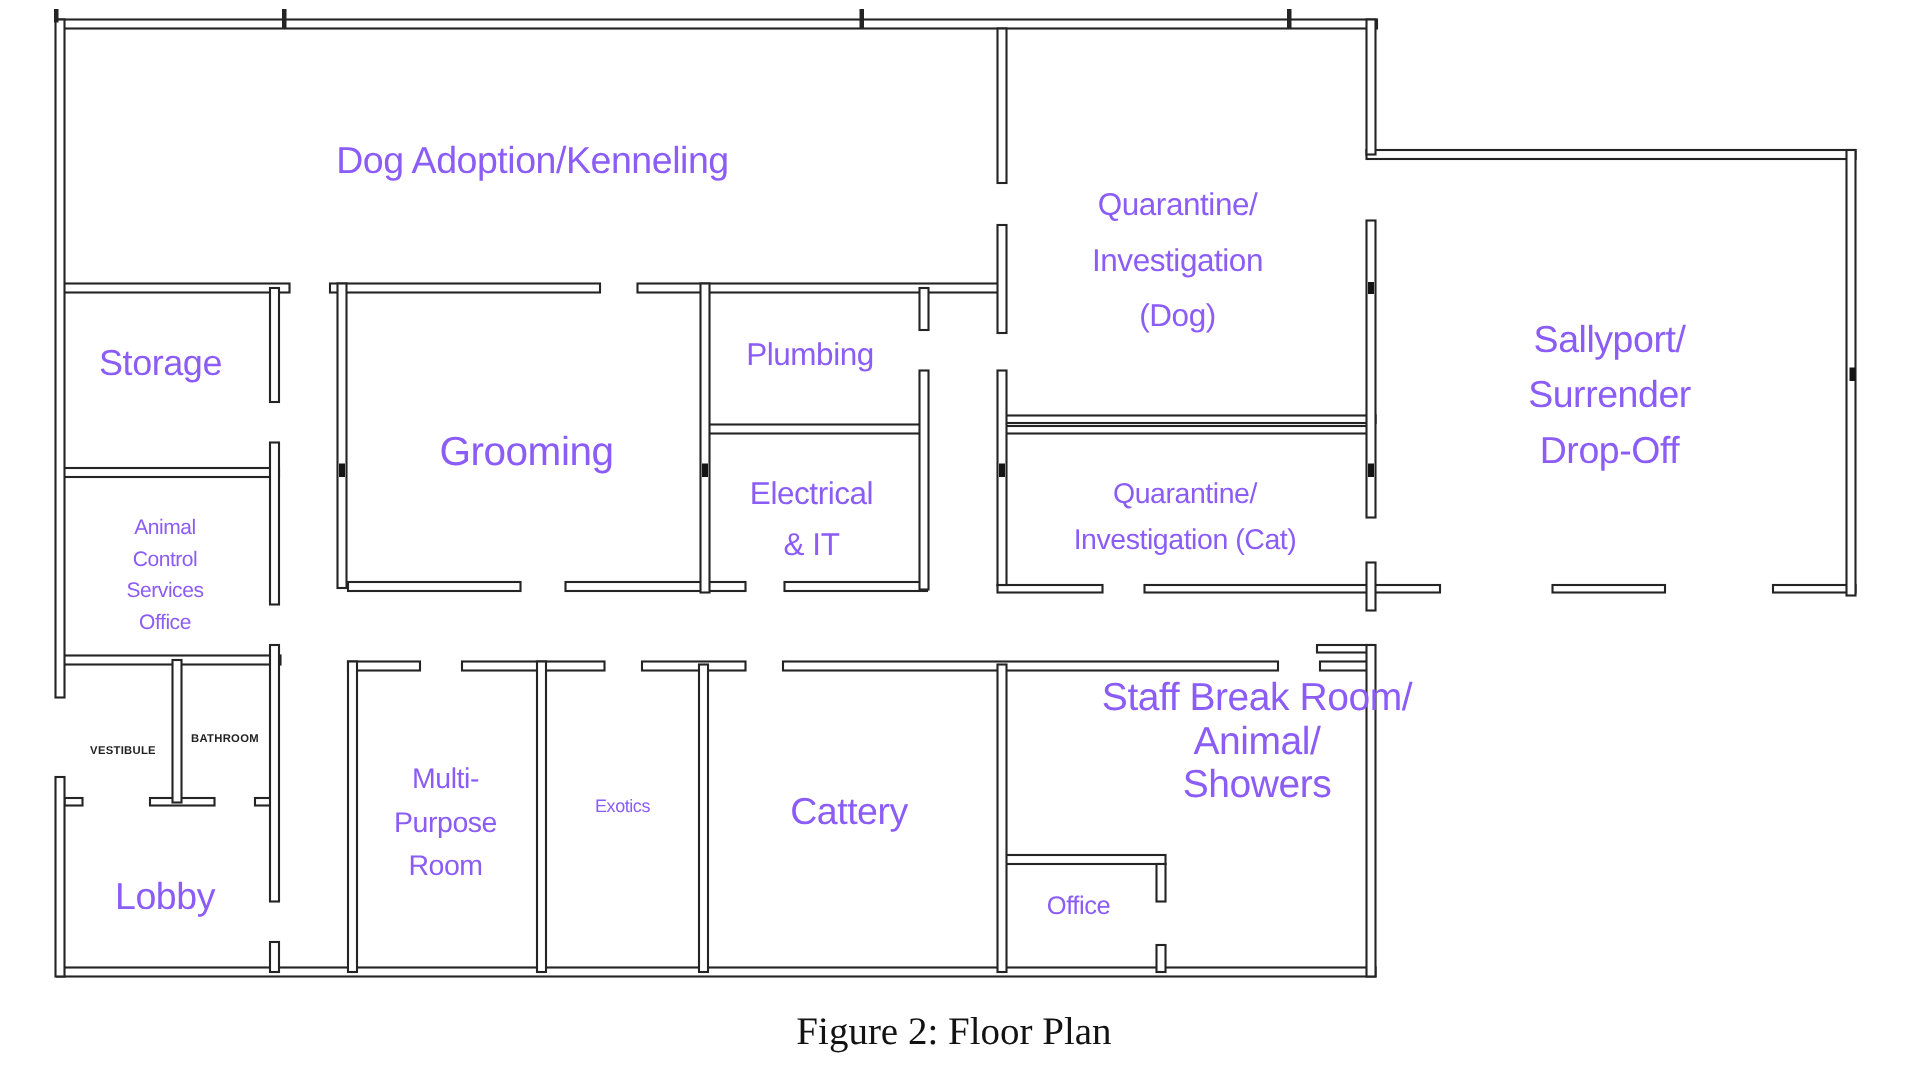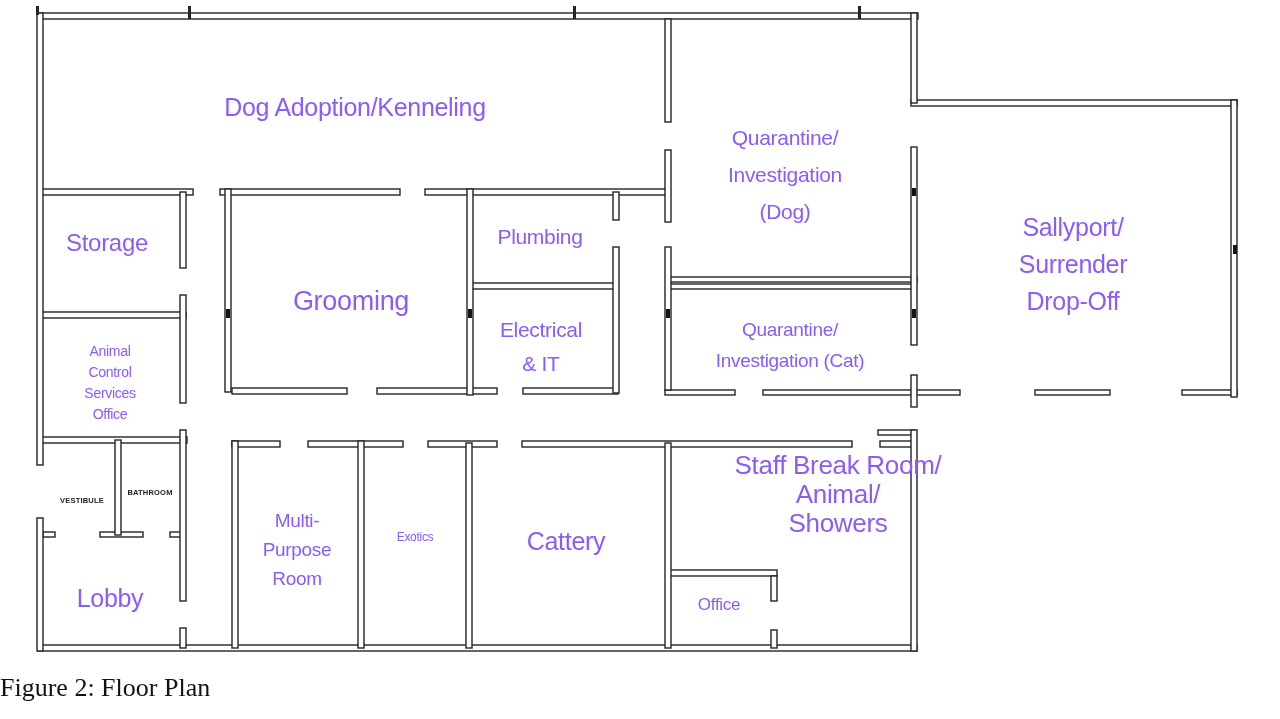--- a/index.html
+++ b/index.html
@@ -23,20 +23,21 @@
     letter-spacing:-0.3px;
   }
   .room-label.tiny{
     font-weight:700;
     letter-spacing:0.2px;
     color:#222;
   }
   #figure-caption{
     position:absolute;
     left:0;top:673px;width:1272px;
+    text-align:center;
     font-family:"Liberation Serif", serif;
     font-size:26px;
     color:#121212;
   }
 </style>
 </head>
 <body>
 
 <div id="stage">
   <svg id="plan-svg" width="1280" height="719" viewBox="0 0 1280 719">

